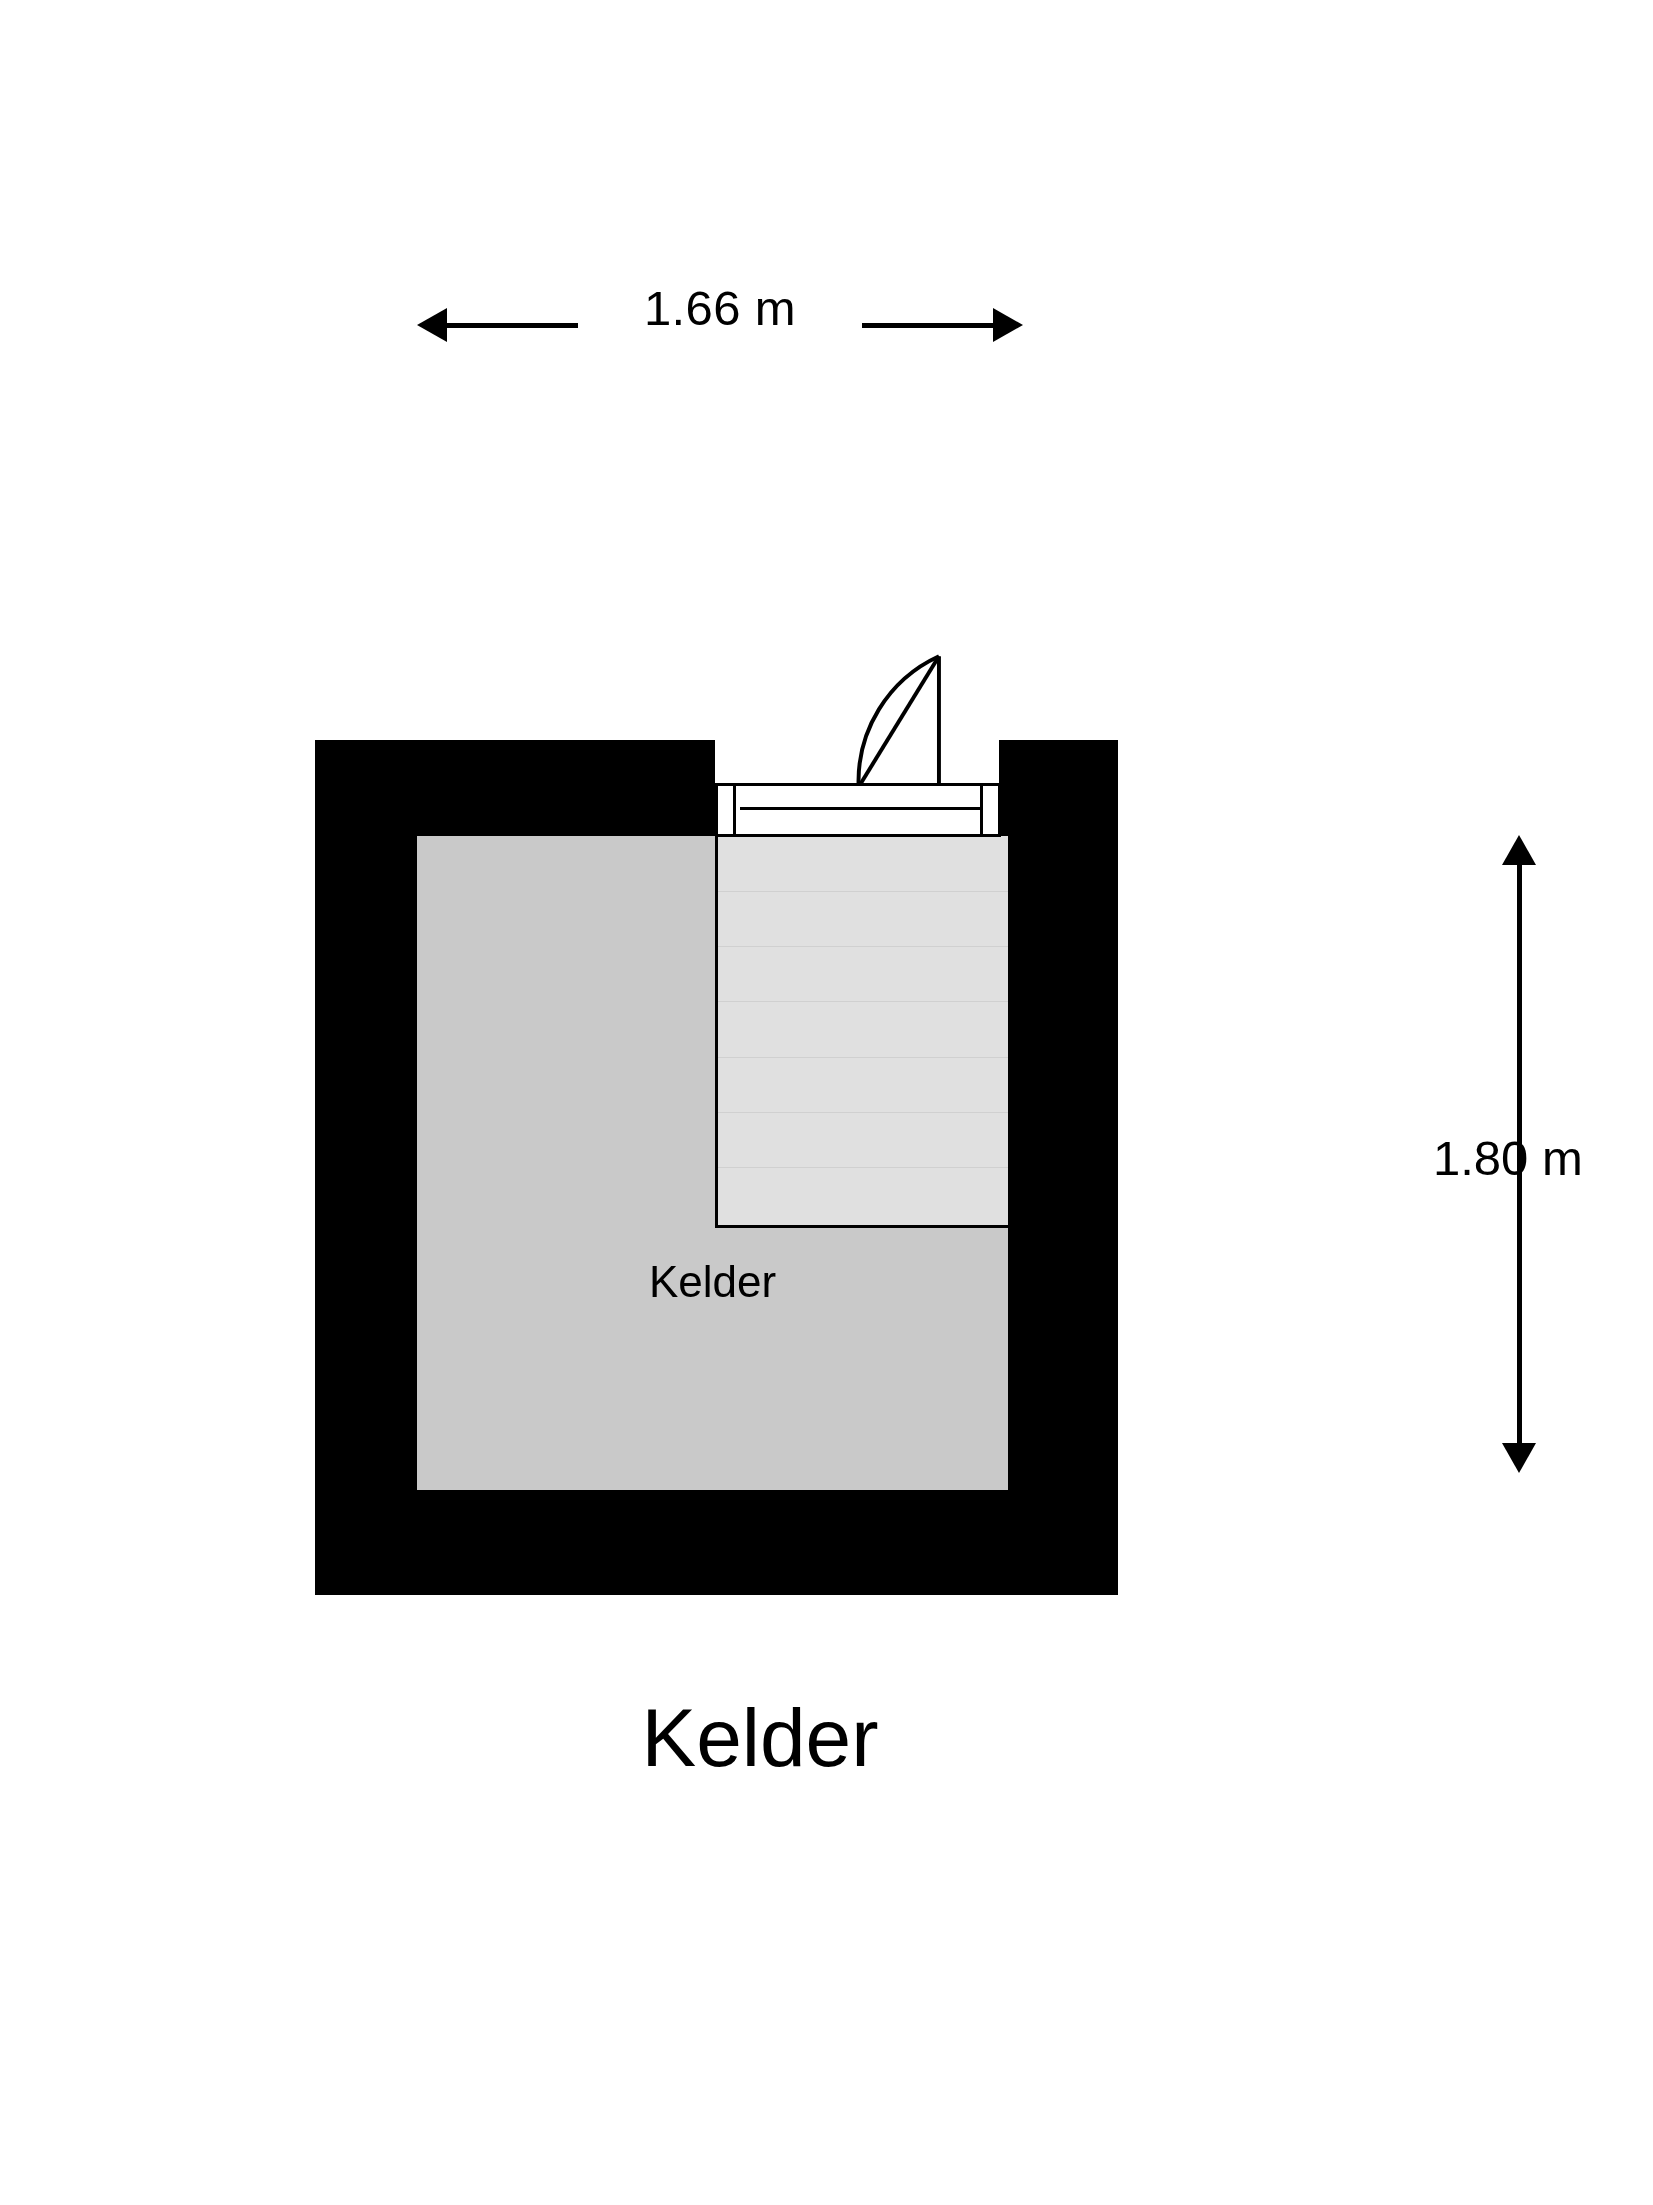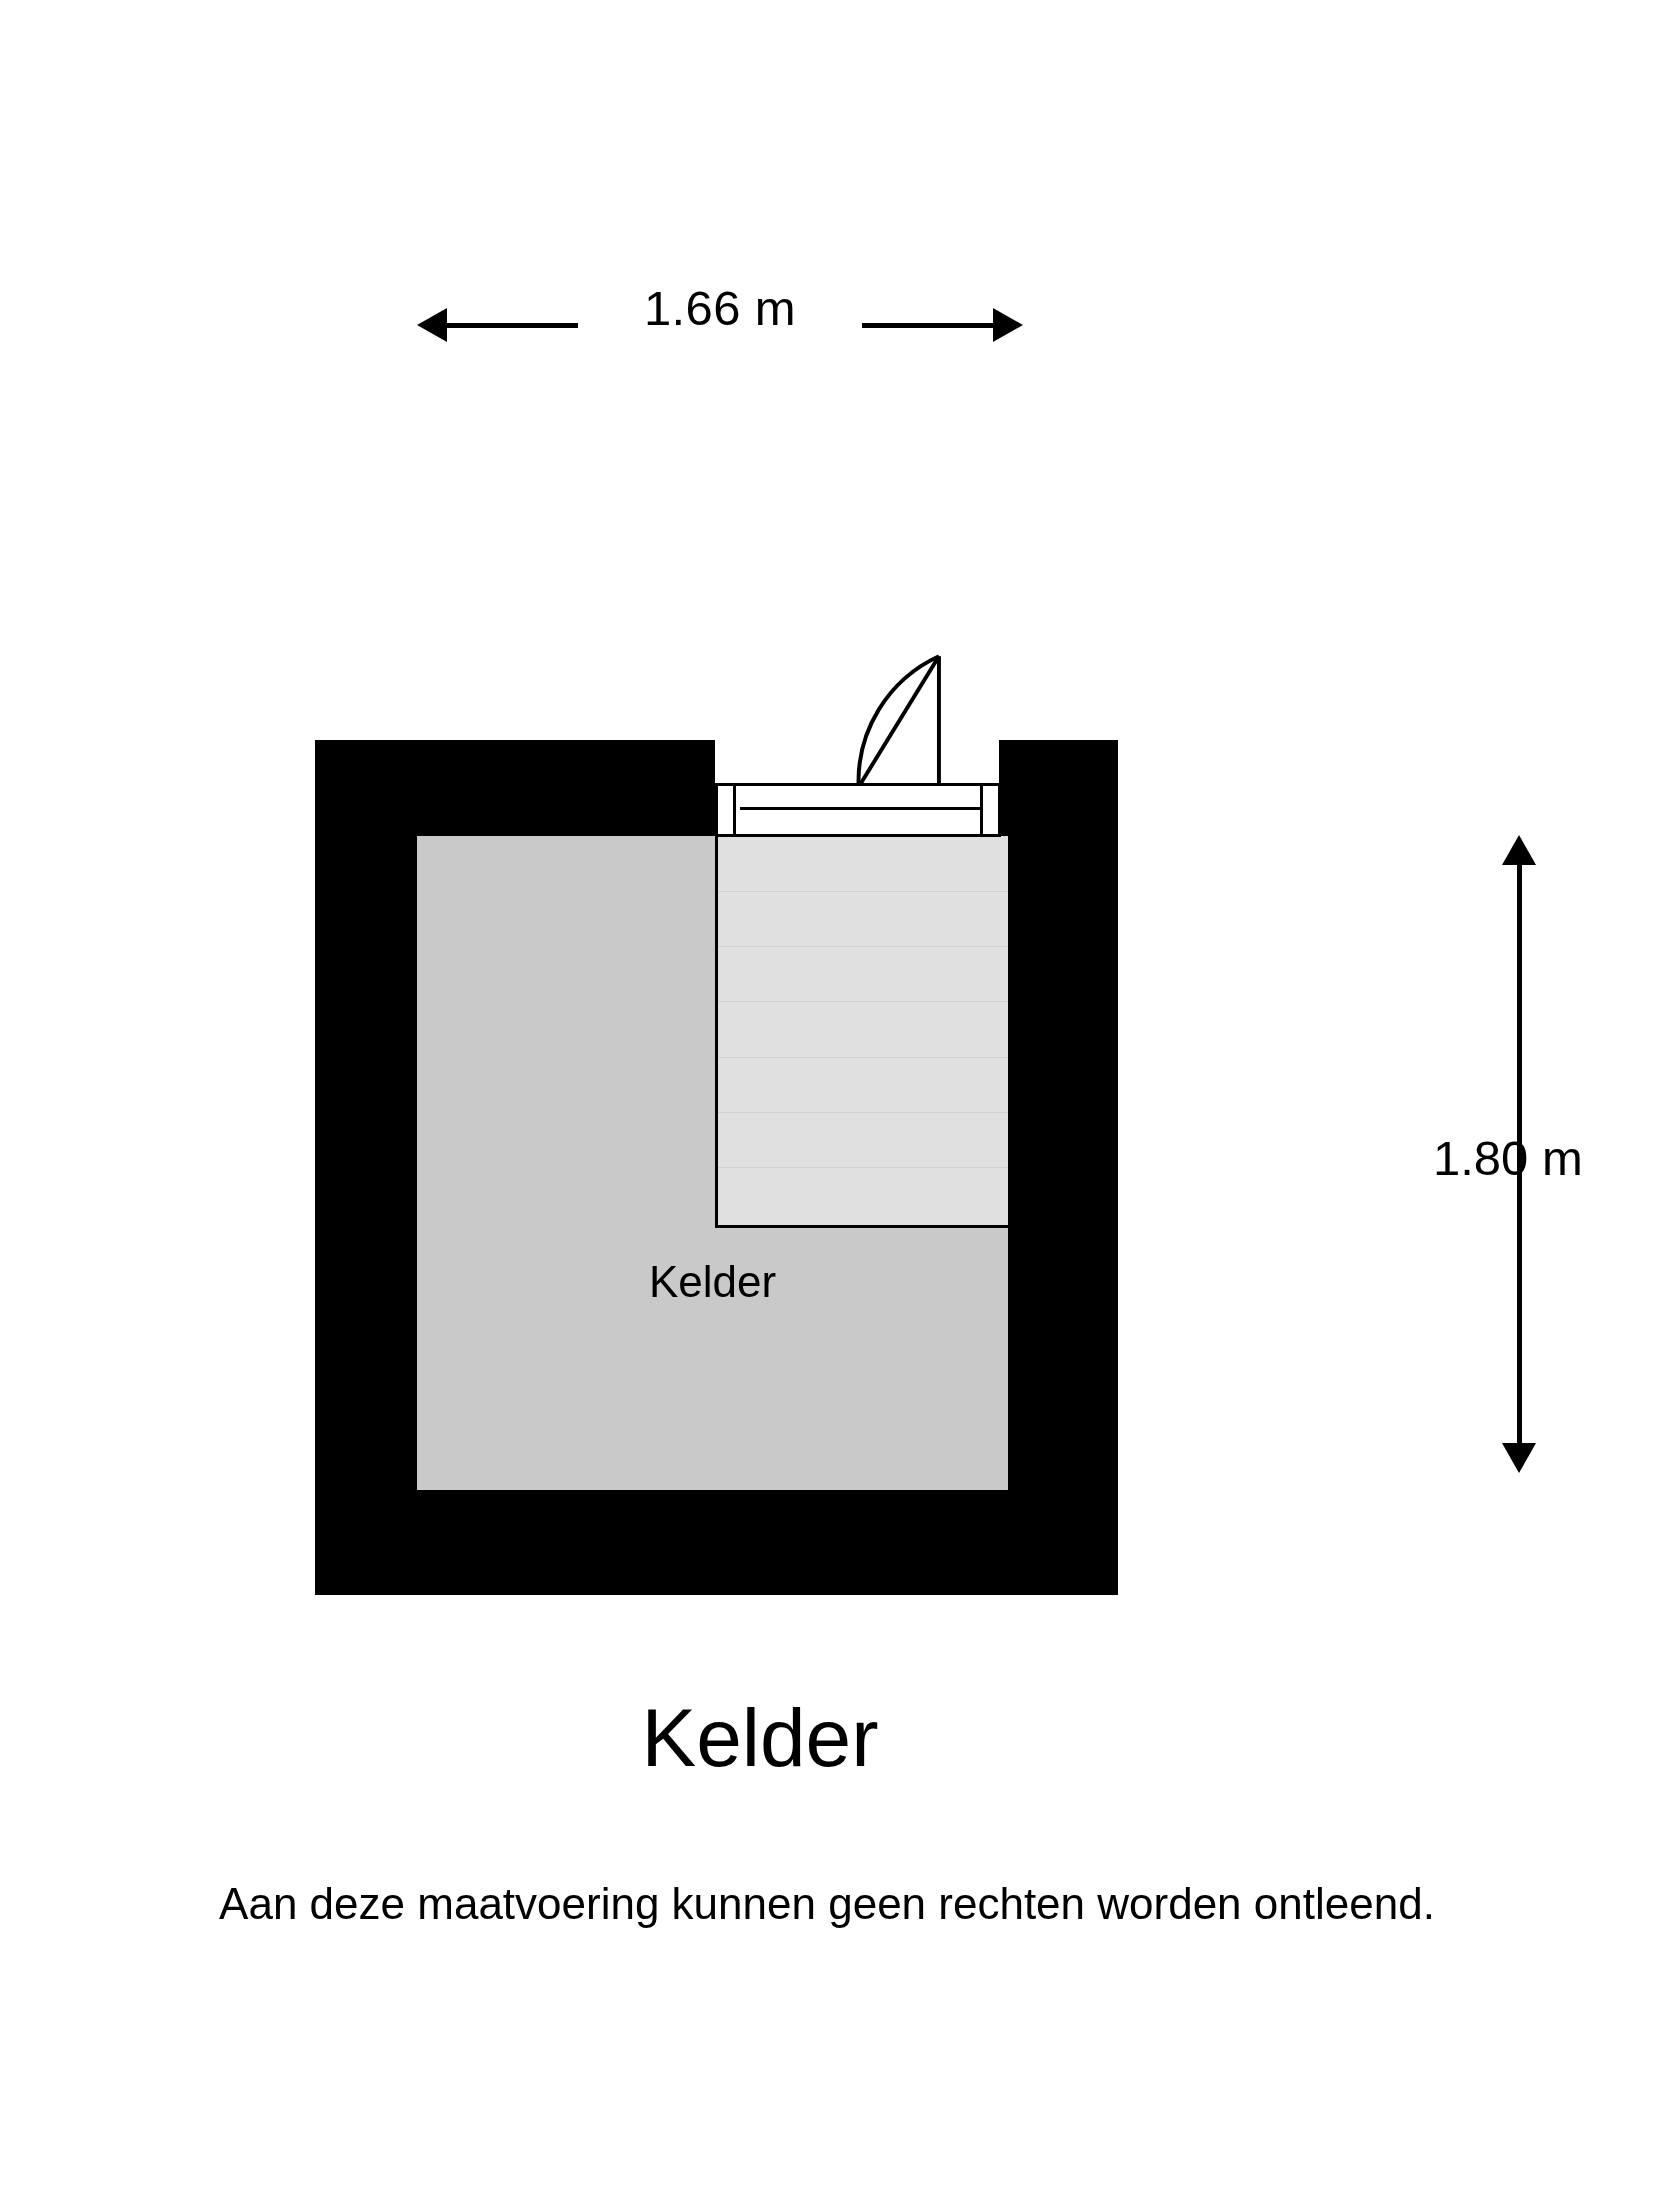--- a/index.html
+++ b/index.html
@@ -300,16 +300,15 @@
     <div class="door-frame">
       <div class="inner-line"></div>
     </div>
     <div class="door-jamb-l"></div>
     <div class="door-jamb-r"></div>
 
     <div class="room-label">Kelder</div>
   </div>
 
   <div class="plan-title">Kelder</div>
-  <div class="disclaimer">Aan deze maatvoering kunnen geen rechten worden ontleend.</div>
 
 </div>
 
 
 </body></html>

